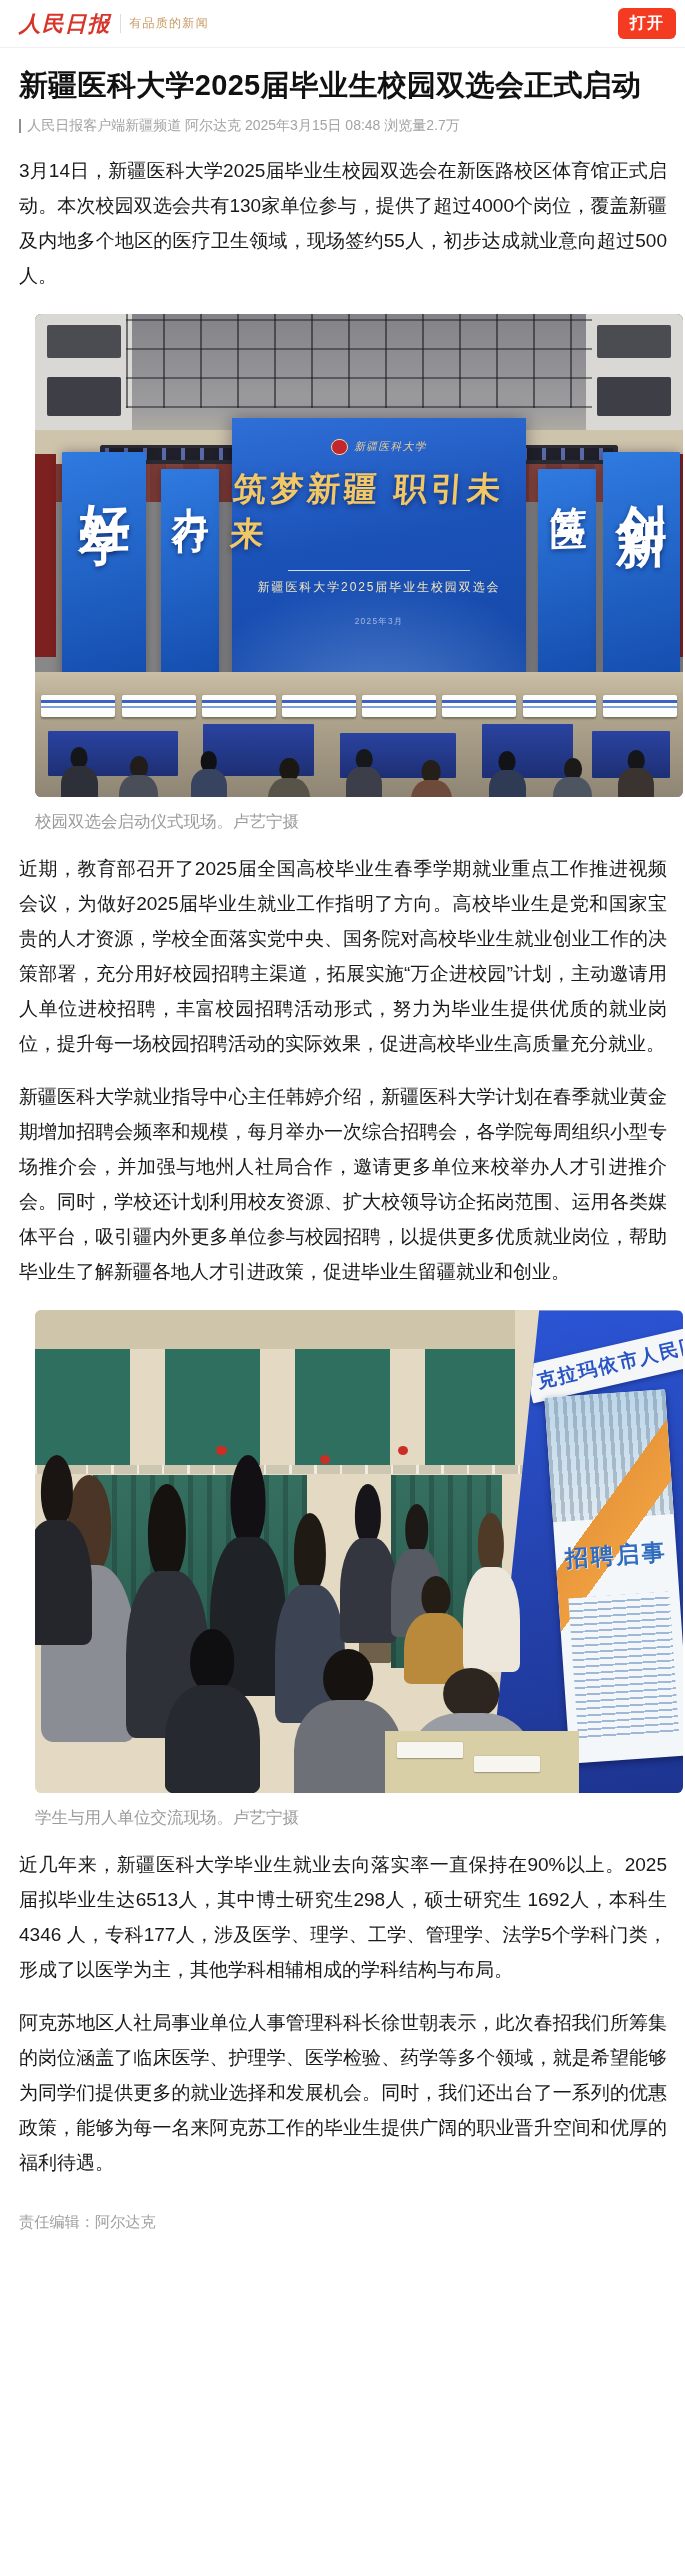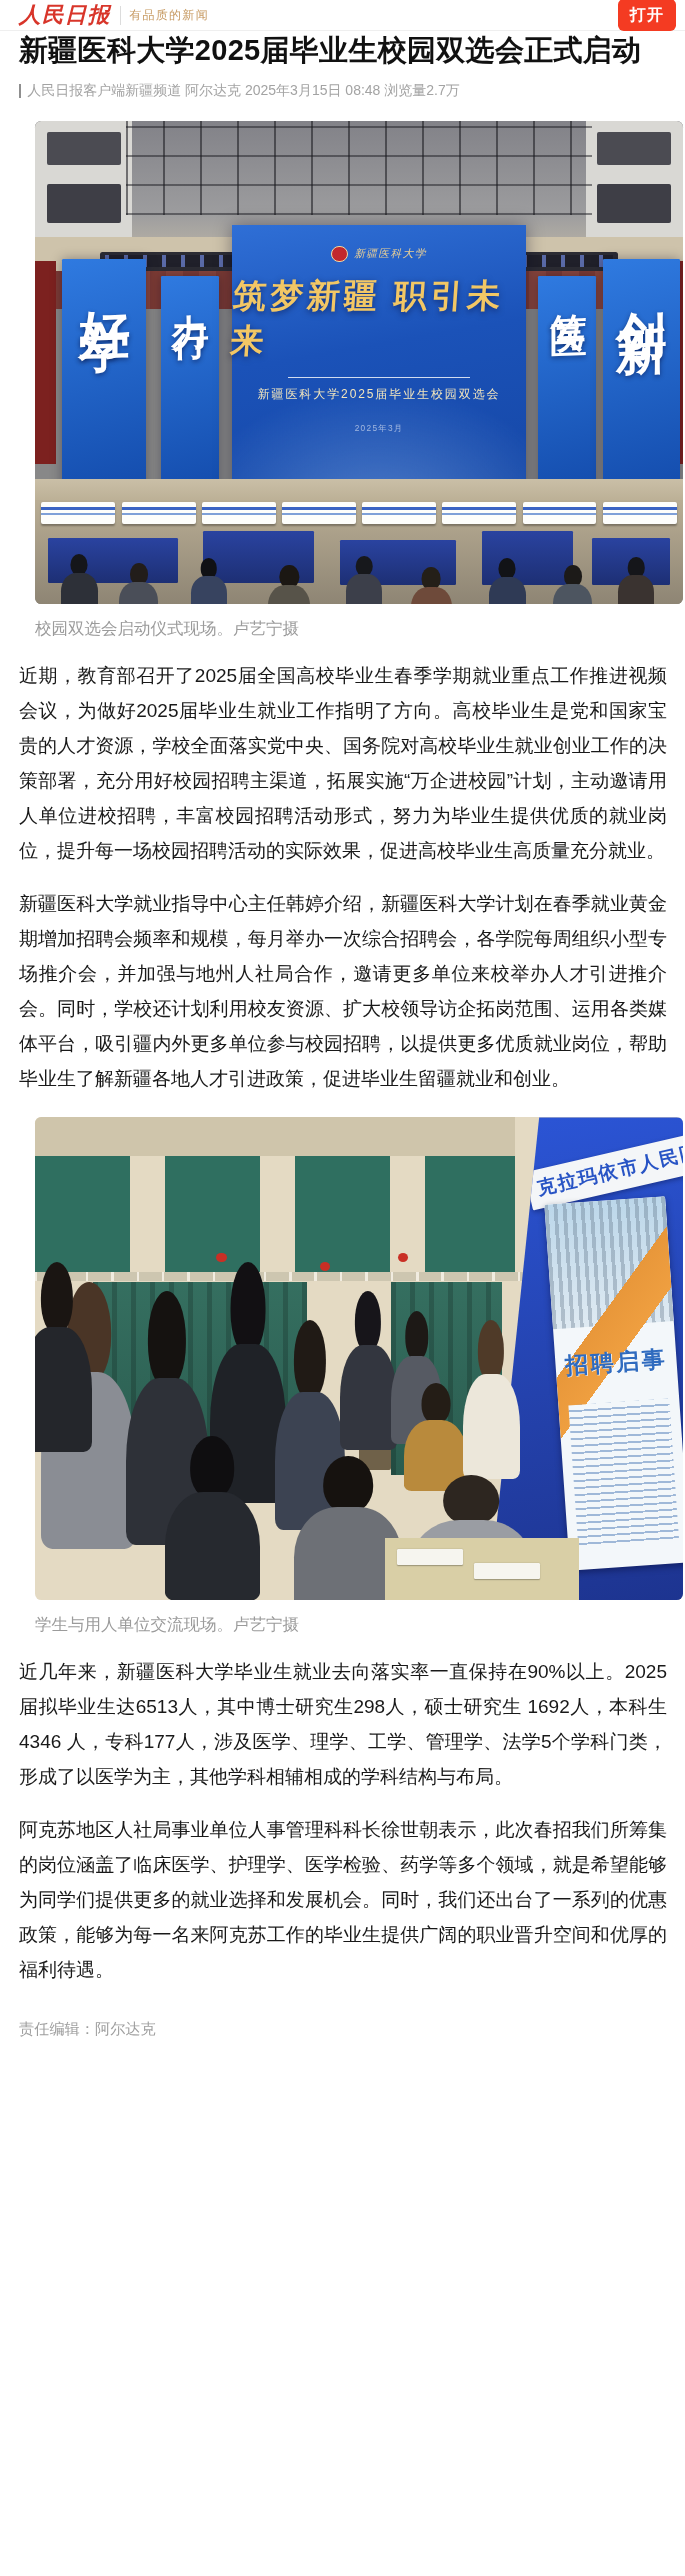--- a/index.html
+++ b/index.html
@@ -9,38 +9,38 @@
   }
   *{margin:0;padding:0;box-sizing:border-box;}
   html,body{background:#fff;}
   body{
     width:686px;margin:0 auto;
     font-family:"Liberation Sans","DejaVu Sans",sans-serif;
     color:var(--text);
   }
   
   .hdr{
-    height:31px;display:flex;align-items:center;
+    height:48px;display:flex;align-items:center;
     padding:0 10.2px 0 19px;border-bottom:0.6px solid #efefef;background:#fff;
   }
   .logo{
     font-family:"DejaVu Serif","Liberation Serif",serif;
     font-size:21.6px;font-weight:700;font-style:italic;
     color:var(--brand-red);letter-spacing:1.3px;line-height:1;
   }
   .hdr-div{width:0.6px;height:19px;background:#dcdcdc;margin:0 9px;}
   .tagline{font-size:12px;color:var(--tagline-gold);letter-spacing:1.3px;}
   .spacer{flex:1;}
   .open-btn{
     background:var(--button-red);color:#fff;font-weight:700;font-size:16px;
     border:none;border-radius:5.7px;padding:5.1px 11.4px;letter-spacing:1.3px;cursor:pointer;
   }
   
   .main{padding:0 19px;}
-  h1.title{font-size:29px;line-height:1.35;font-weight:700;color:#111;letter-spacing:0.3px;}
+  h1.title{font-size:29px;line-height:1.35;font-weight:700;color:#111;margin-top:18px;letter-spacing:0.3px;}
   .byline{margin-top:11.4px;font-size:14px;color:var(--muted);display:flex;align-items:center;}
   .byline .bar{display:inline-block;width:1.9px;height:14px;background:#8f8f8f;margin-right:6.3px;}
   p.para{font-size:19px;line-height:35px;margin-top:18px;text-align:justify;color:#191919;}
   p.para b{font-weight:700;}
   figure{margin:21.6px 0 0;padding-left:16px;}
   .ph{position:relative;width:648px;height:483px;border-radius:6.3px;overflow:hidden;background:#888;}
   figcaption{margin-top:12.7px;font-size:16.5px;color:var(--caption);line-height:23px;}
   .footer-editor{margin-top:32px;padding-bottom:14px;font-size:15.2px;color:#9e9e9e;}
   
   .p1-top{position:absolute;inset:0 0 auto 0;height:27%;background:linear-gradient(#828288,#9c9c9e 70%,#b9b3a6);}
@@ -151,20 +151,21 @@
 </header>
 
 <main class="main">
   <h1 class="title">新疆医科大学2025届毕业生校园双选会正式启动</h1>
 
   <div class="byline">
     <span class="bar"></span>
     <span>人民日报客户端新疆频道 阿尔达克 2025年3月15日 08:48 浏览量2.7万</span>
   </div>
 
+  <p class="para">3月14日，新疆医科大学2025届毕业生校园双选会在新医路校区体育馆正式启动。本次校园双选会共有130家单位参与，提供了超过4000个岗位，覆盖新疆及内地多个地区的医疗卫生领域，现场签约55人，初步达成就业意向超过500人。</p>
 
   <figure>
     <div class="ph">
       <div class="p1-top">
         <div class="p1-corner" style="left:0;">
             <i class="w1"></i>
             <i class="w2"></i>
           </div>
         <div class="p1-corner" style="right:0;">
             <i class="w1"></i>

